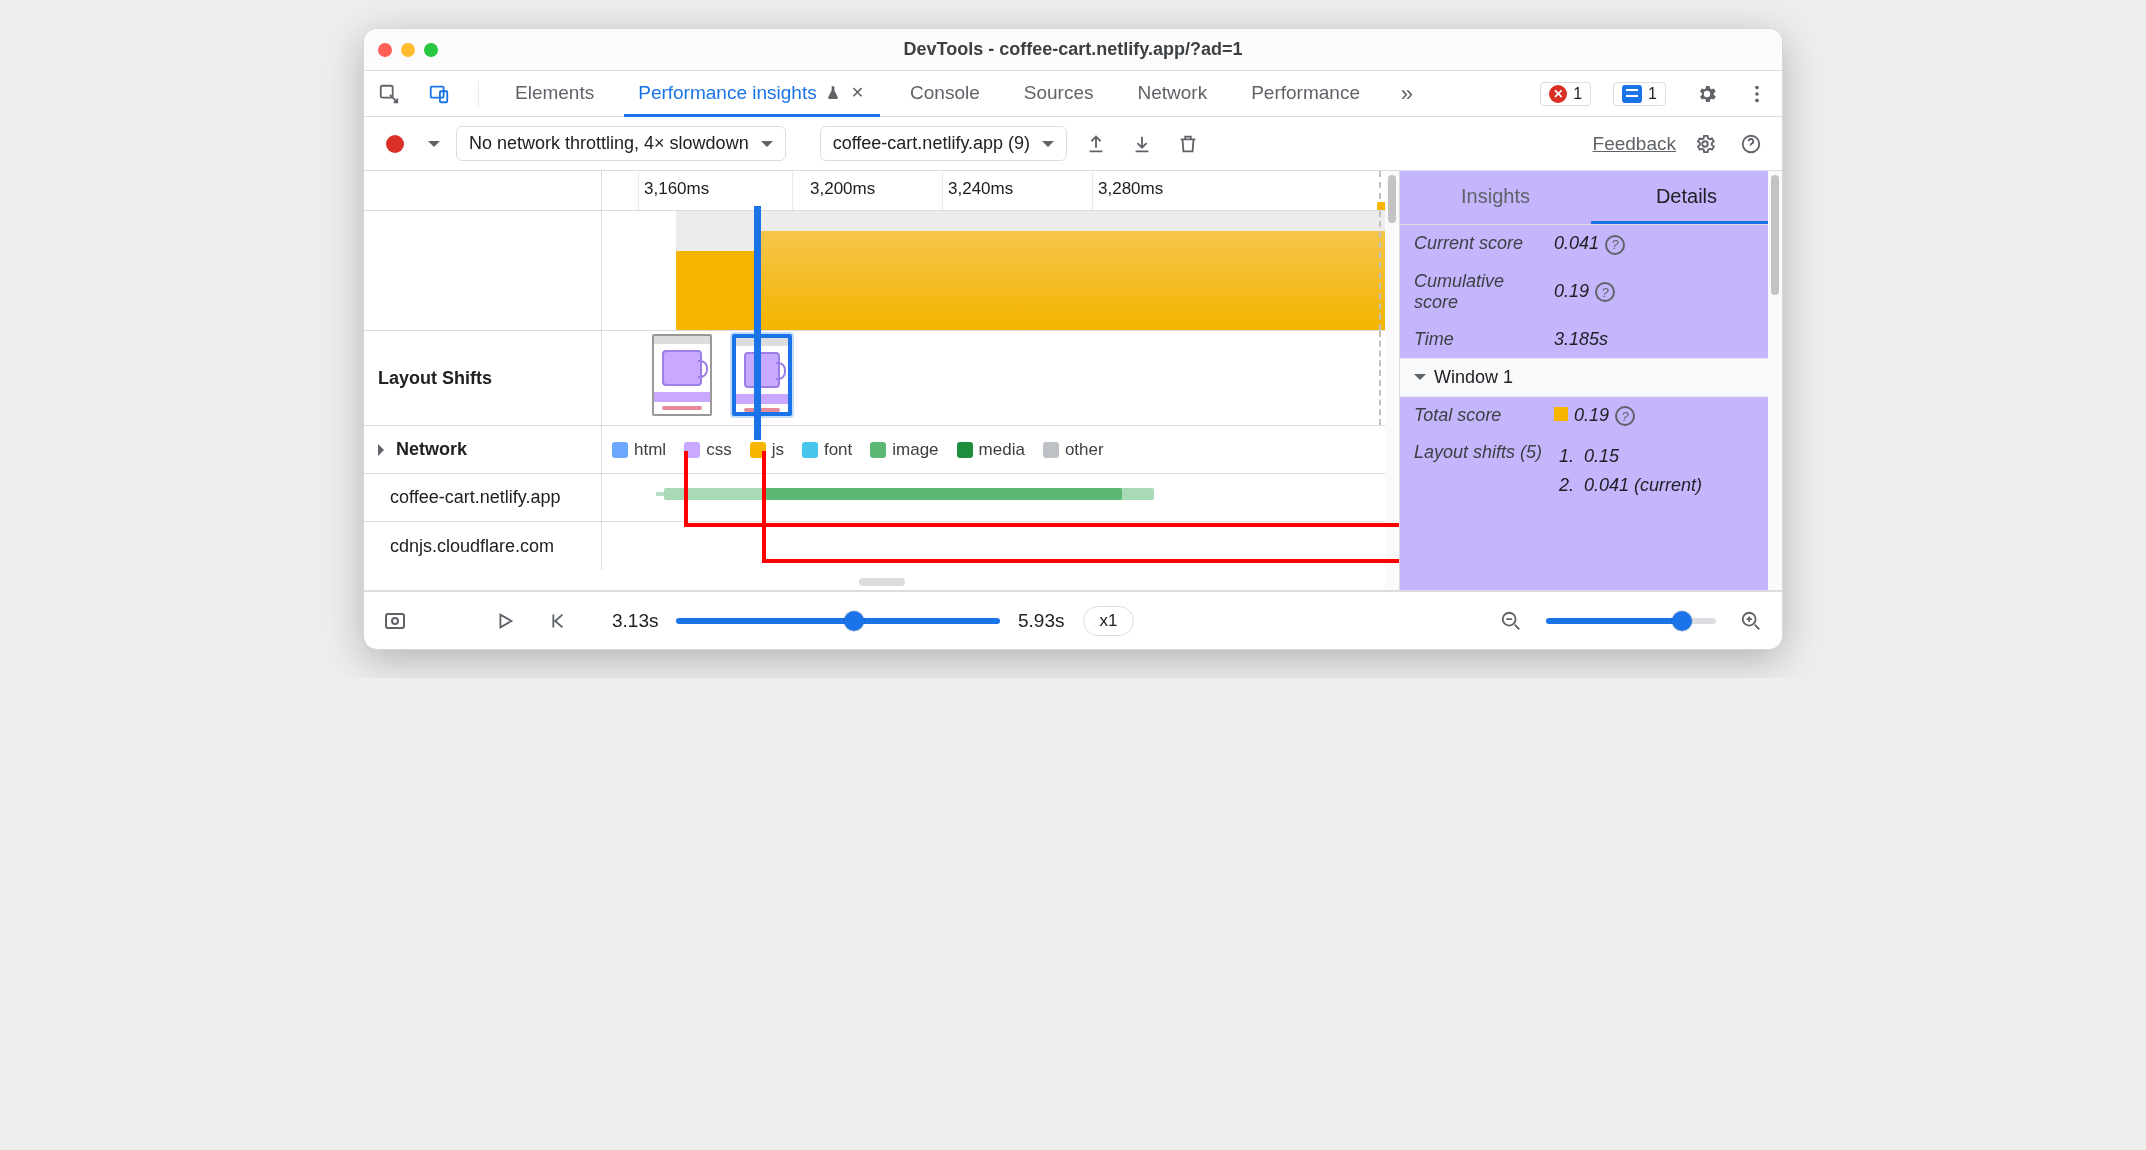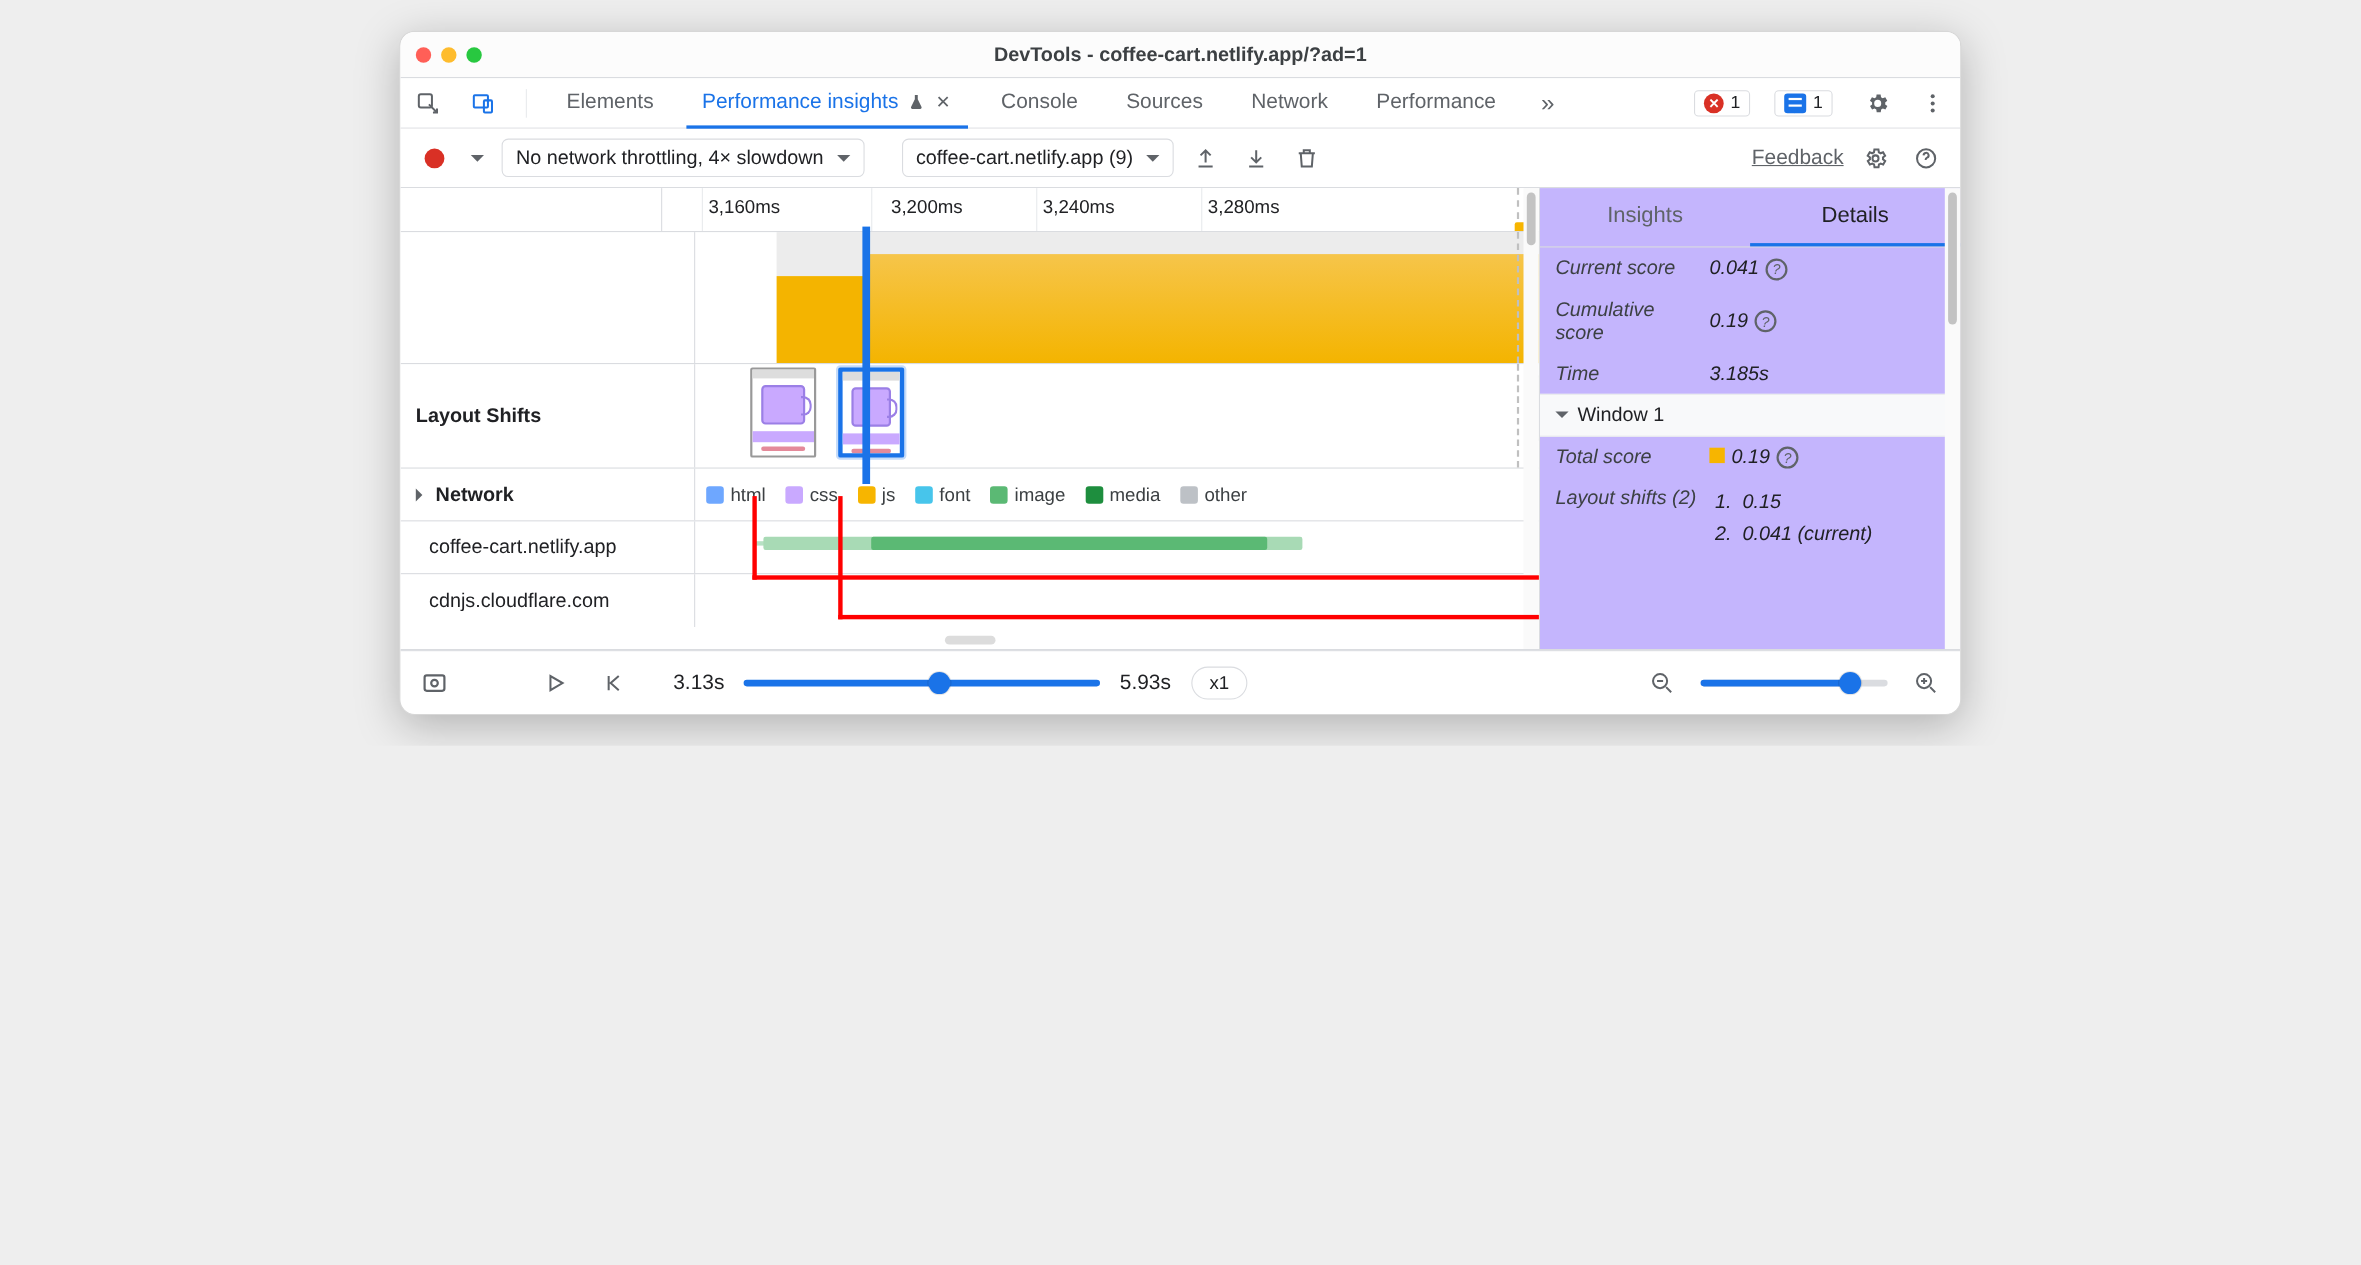--- a/index.html
+++ b/index.html
@@ -116,21 +116,21 @@
     height:40px; border-bottom:1px solid var(--border);
     display:flex; position:relative;
   }
   .ruler-left { width:238px; border-right:1px solid var(--border);}
   .ruler-track { flex:1; position:relative; overflow:hidden;}
   .tick { position:absolute; top:0; bottom:0; border-left:1px solid var(--light-border); }
   .tick-label{ position:absolute; top:8px; font-size:17px; color:var(--text); }
   .row {
     display:flex; border-bottom:1px solid var(--border); min-height:48px;
   }
-  .row-label { width:268px; padding:10px 14px; font-size:18px; font-weight:600; display:flex; align-items:center; gap:6px; border-right:1px solid var(--border);}
+  .row-label { width:238px; padding:10px 14px; font-size:18px; font-weight:600; display:flex; align-items:center; gap:6px; border-right:1px solid var(--border);}
   .row-label.sub { font-weight:400; padding-left:26px;}
   .row-track { flex:1; position:relative; }
   
   .flame-row { height:120px; }
   .flame-bg { position:absolute; left:74px; right:0; top:0; bottom:0; }
   .flame-top { position:absolute; left:0; right:0; top:0; height:40px; background:#ececec; }
   .flame-top2 { position:absolute; left:80px; right:0; top:0; height:20px; background:#ececec; }
   .flame-orange { position:absolute; left:80px; right:0; top:20px; bottom:0; background:linear-gradient(#f6c54a,#f4b400); }
   .flame-orange-thin { position:absolute; left:0; width:80px; top:40px; bottom:0; background:#f4b400; }
   .flame-blue-vert { position:absolute; left:152px; top:-5px; bottom:-110px; width:7px; background:#1a73e8; z-index:4;}
@@ -473,21 +473,21 @@
         </div>
         <div class="section">
           <span class="tri"></span>
           <span>Window 1</span>
         </div>
         <div class="kv">
           <div class="k">Total score</div>
           <div><span class="sq"></span><span>0.19</span><span class="help-circ">?</span></div>
         </div>
         <div class="kv" style="align-items:flex-start;">
-          <div class="k">Layout shifts (2)</div>
+          <div class="k">Layout shifts (5)</div>
           <div class="shift-list" style="padding:0;">
             <div class="shift-item">
               <span class="num">1.</span>
               <span>0.15</span>
             </div>
             <div class="shift-item">
               <span class="num">2.</span>
               <span>0.041 (current)</span>
             </div>
           </div>

